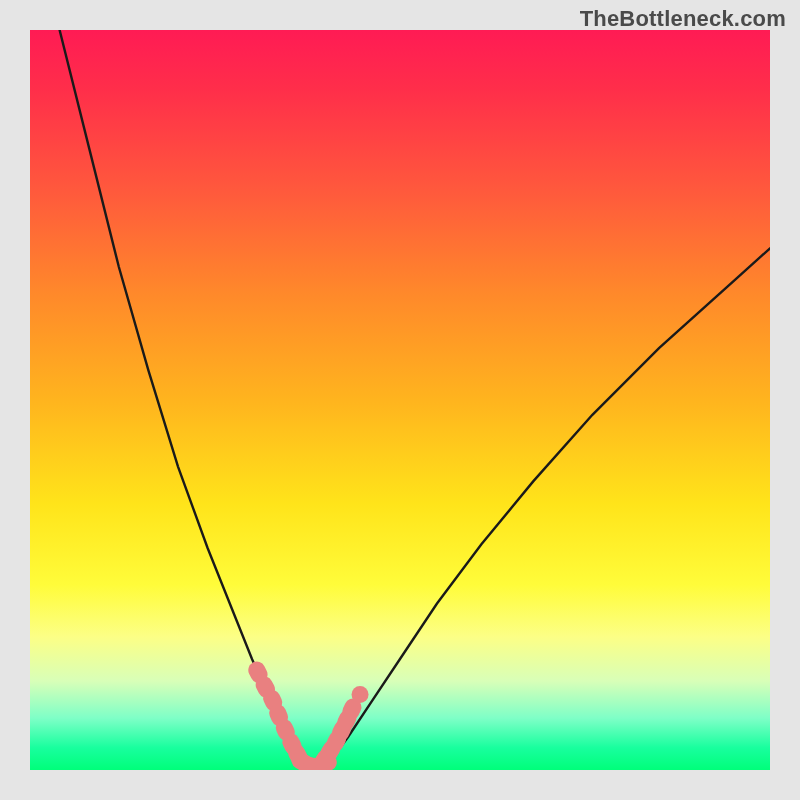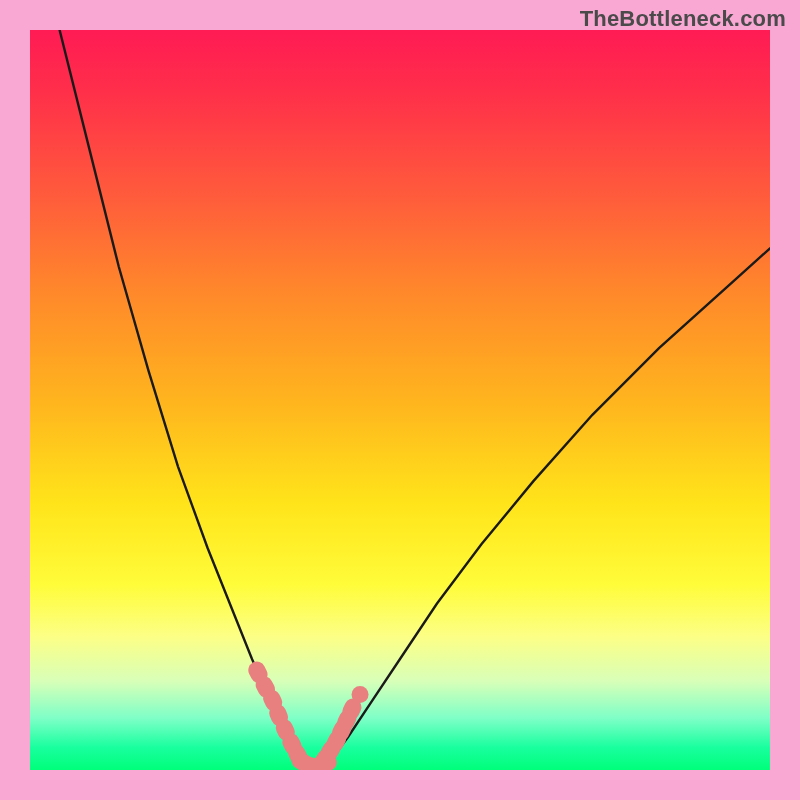--- a/index.html
+++ b/index.html
@@ -8,21 +8,21 @@
     width: 800px;
     height: 800px;
     background: #000;
     font-family: Arial, Helvetica, sans-serif;
     overflow: hidden;
   }
   .stage {
     position: relative;
     width: 800px;
     height: 800px;
-    background: #f9a8d4;
+    background: #e5e5e5;
   }
   .attribution {
     position: absolute;
     top: 6px;
     right: 14px;
     color: #4a4a4a;
     font-size: 22px;
     font-weight: 600;
     letter-spacing: 0.2px;
     z-index: 5;

